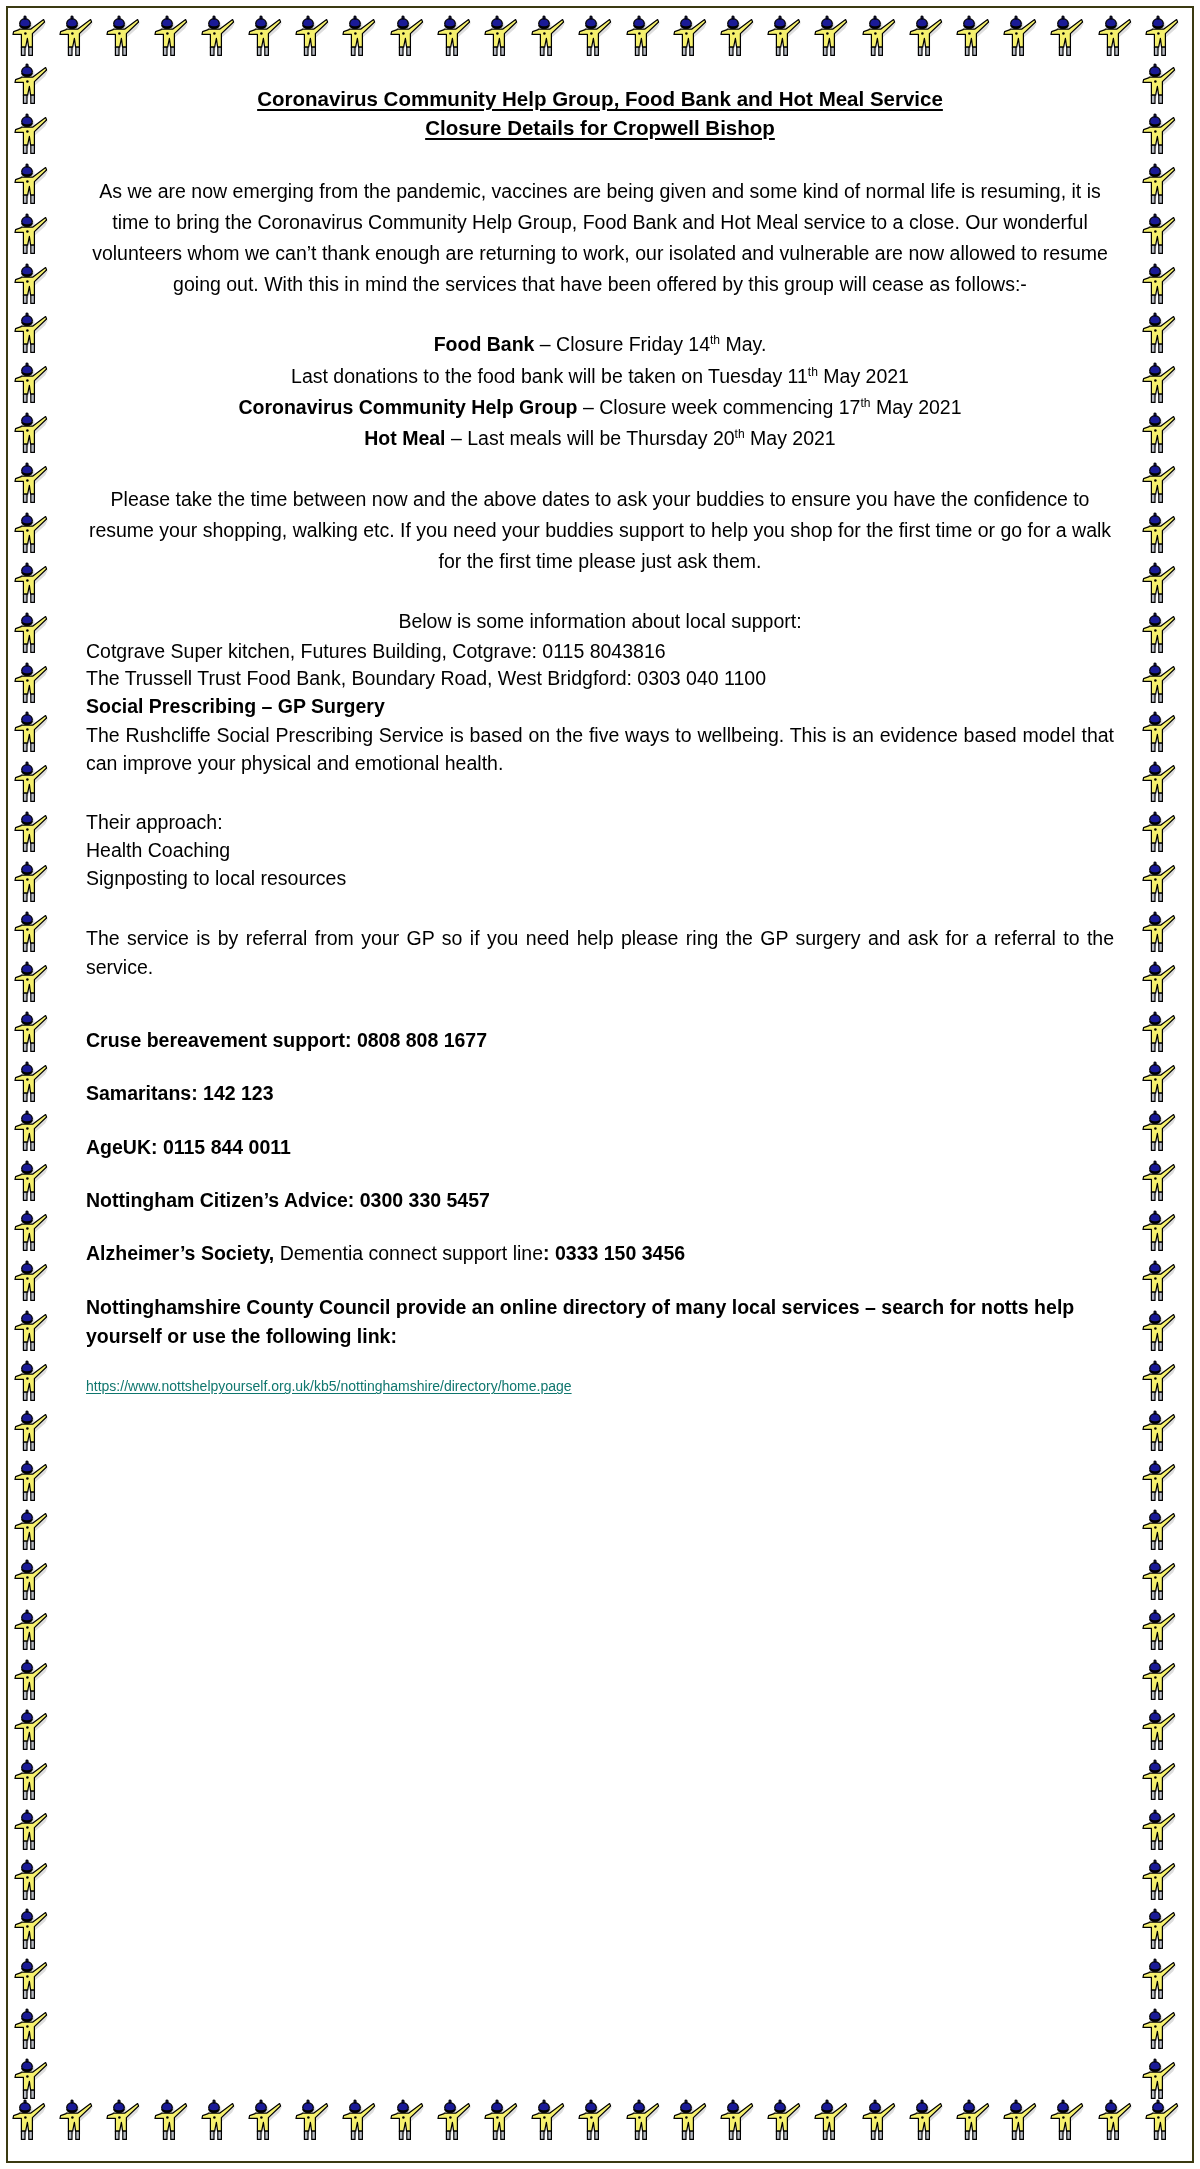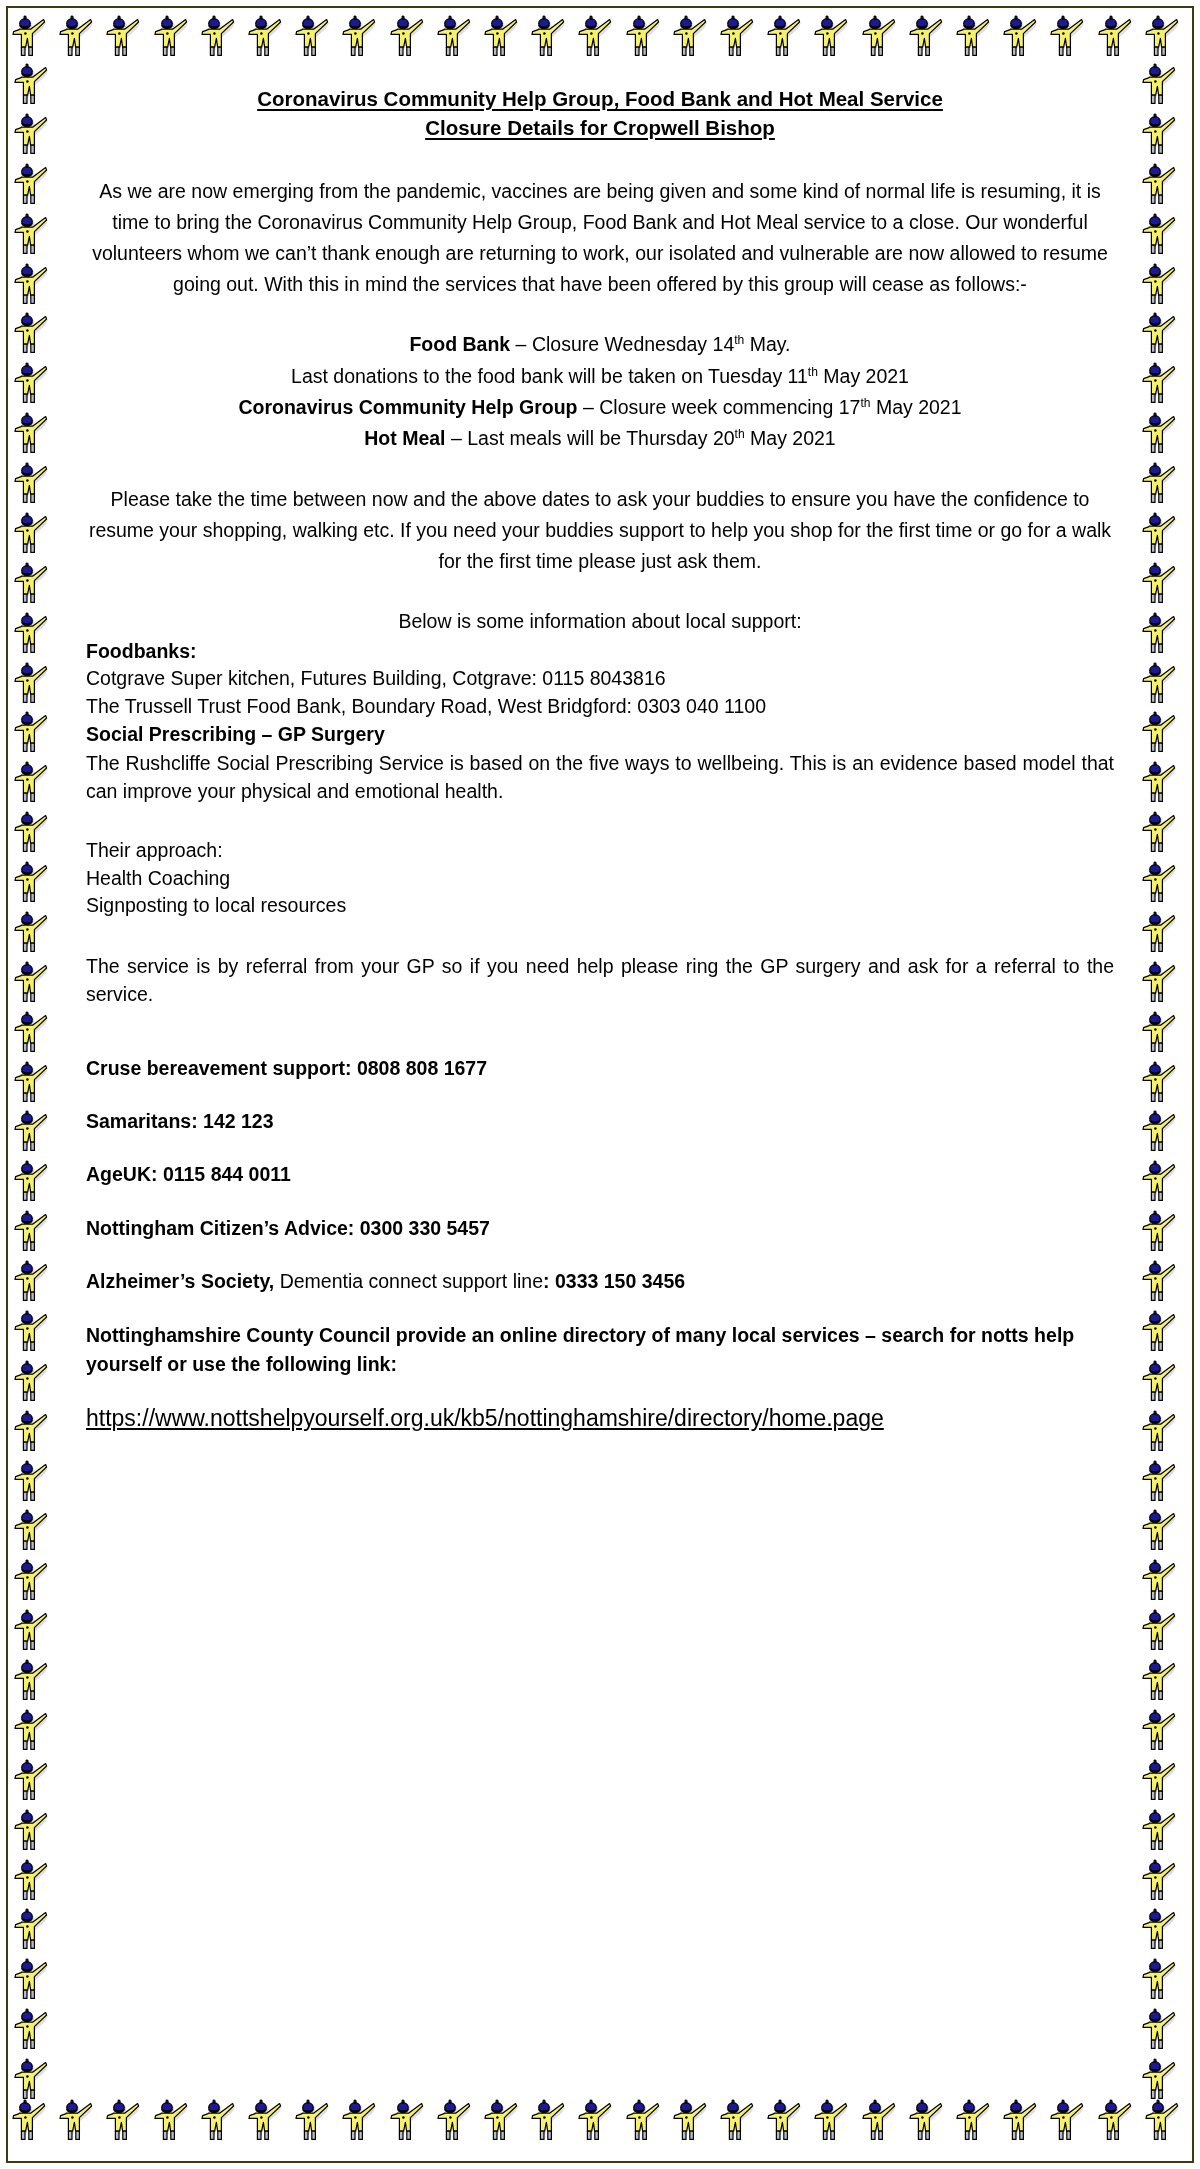--- a/index.html
+++ b/index.html
@@ -127,22 +127,22 @@
 
   .council-note {
     font-size: 19.5px;
     font-weight: bold;
     line-height: 1.48;
     margin: 0 0 26px 0;
     text-align: left;
   }
 
   .doc-link {
-    font-size: 23px;
-    color: #000000;
+    font-size: 14px;
+    color: #0f766e;
     text-decoration: underline;
     text-underline-offset: 2px;
     word-break: break-all;
   }
 </style>
 </head>
 <body>
 
 <div class="page">
 
@@ -2406,39 +2406,38 @@
     <div class="doc-title">
       <span class="tline">Coronavirus Community Help Group, Food Bank and Hot Meal Service</span><br>
       <span class="tline">Closure Details for Cropwell Bishop</span>
     </div>
 
 
     <p class="para">As we are now emerging from the pandemic, vaccines are being given and some kind of normal life is resuming, it is time to bring the Coronavirus Community Help Group, Food Bank and Hot Meal service to a close.  Our wonderful volunteers whom we can’t thank enough are returning to work, our isolated and vulnerable are now allowed to resume going out.  With this in mind the services that have been offered by this group will cease as follows:-</p>
 
     <div class="closure-block">
       <div>
-        <span class="svc">Food Bank</span><span> – Closure Wednesday 14</span><sup class="ord">th</sup><span> May.</span>
+        <span class="svc">Food Bank</span><span> – Closure Friday 14</span><sup class="ord">th</sup><span> May.</span>
       </div>
       <div>
         <span class="svc"></span><span>Last donations to the food bank will be taken on Tuesday 11</span><sup class="ord">th</sup><span> May 2021</span>
       </div>
       <div>
         <span class="svc">Coronavirus Community Help Group</span><span> – Closure week commencing 17</span><sup class="ord">th</sup><span> May 2021</span>
       </div>
       <div>
         <span class="svc">Hot Meal</span><span> – Last meals will be Thursday 20</span><sup class="ord">th</sup><span> May 2021</span>
       </div>
     </div>
 
     <p class="para">Please take the time between now and the above dates to ask your buddies to ensure you have the confidence to resume your shopping, walking etc.  If you need your buddies support to help you shop for the first time or go for a walk for the first time please just ask them.</p>
 
     <div class="support-intro">Below is some information about local support:</div>
 
     <div class="left-block">
-      <div class="left-line bold">Foodbanks:</div>
       <div class="left-line">Cotgrave Super kitchen, Futures Building, Cotgrave: 0115 8043816</div>
       <div class="left-line">The Trussell Trust Food Bank, Boundary Road, West Bridgford: 0303 040 1100</div>
       <div class="left-line bold">Social Prescribing – GP Surgery</div>
     </div>
 
     <p class="justified">The Rushcliffe Social Prescribing Service is based on the five ways to wellbeing. This is an evidence based model that can improve your physical and emotional health.</p>
 
     <div class="spacer-md"></div>
 
     <div class="left-block">

